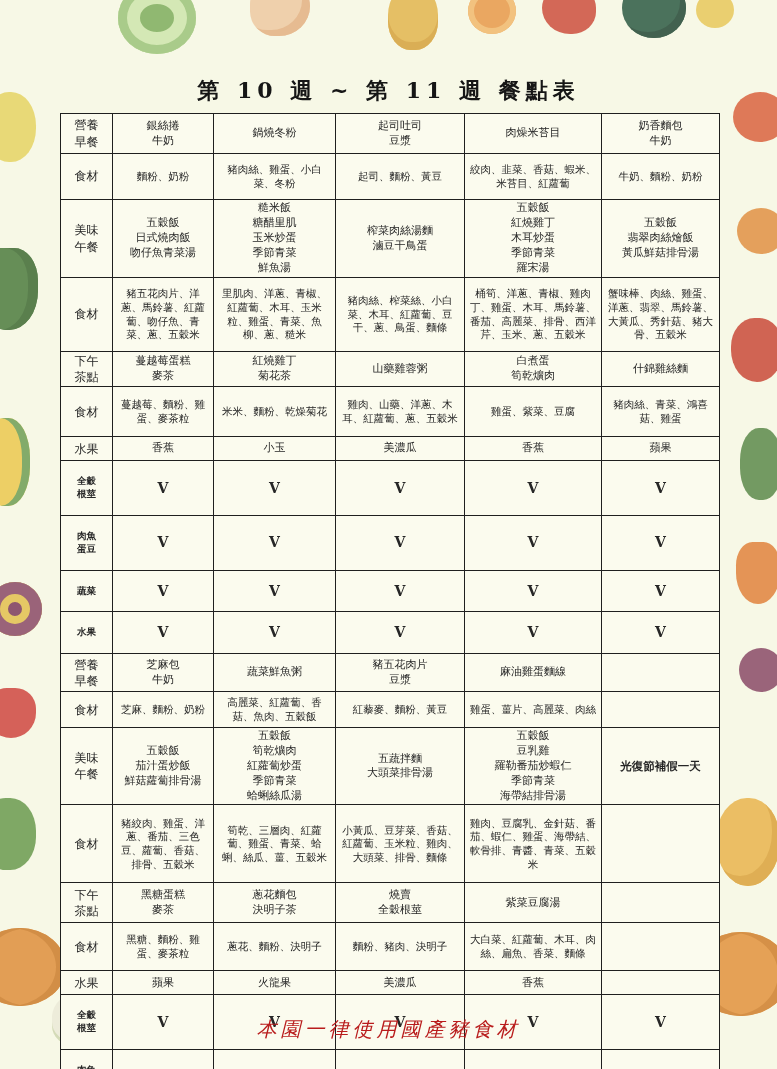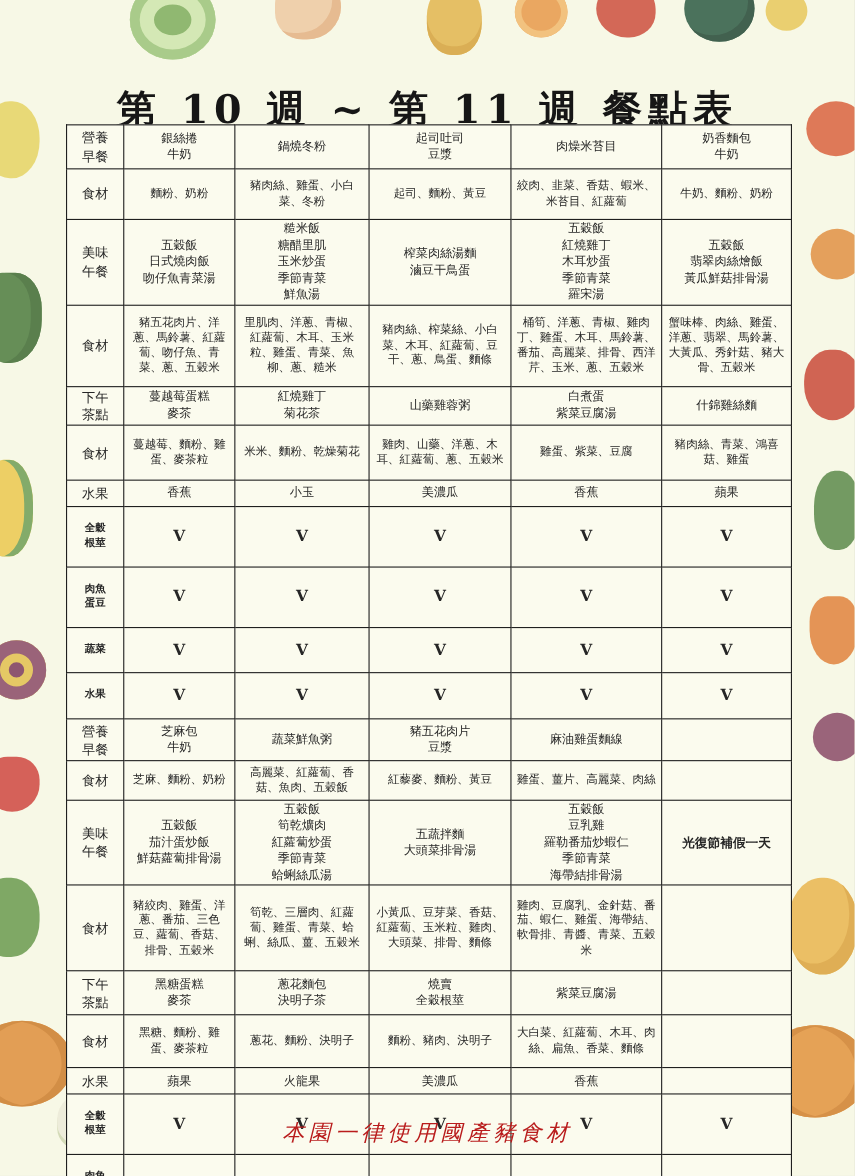--- a/index.html
+++ b/index.html
@@ -6,21 +6,21 @@
   body { margin: 0; background: #dddccc; }
   .page {
     position: relative; width: 777px; height: 1069px; margin: 0 auto;
     background: #f7f8e6; overflow: hidden;
     font-family: "DejaVu Serif", "Liberation Serif", serif; color: #222;
   }
   
   .decor { position: absolute; display: block; opacity: .85; z-index: 1; }
   .title {
     position: absolute; top: 76px; left: 0; width: 100%; margin: 0;
-    text-align: center; font-size: 36px; font-weight: bold; letter-spacing: 5px;
+    text-align: center; font-size: 22px; font-weight: bold; letter-spacing: 5px;
     color: #161616; z-index: 3; white-space: pre;
   }
   .menu-table {
     position: absolute; top: 113px; left: 60px; width: 659px; z-index: 3;
     border-collapse: collapse; table-layout: fixed; background: #fbfbee;
   }
   .menu-table td {
     border: 1px solid #1f1f1f; padding: 1px 3px;
     font-size: 11px; line-height: 1.35; text-align: center; vertical-align: middle;
     white-space: pre-line; color: #262626;
@@ -136,21 +136,21 @@
       </tr>
       <tr style="height:32px">
         <td class="lbl">下午
 茶點</td>
         <td>蔓越莓蛋糕
 麥茶</td>
         <td>紅燒雞丁
 菊花茶</td>
         <td>山藥雞蓉粥</td>
         <td>白煮蛋
-紫菜豆腐湯</td>
+筍乾爌肉</td>
         <td>什錦雞絲麵</td>
       </tr>
       <tr style="height:50px">
         <td class="lbl">食材</td>
         <td class="ing">蔓越莓、麵粉、雞蛋、麥茶粒</td>
         <td class="ing">米米、麵粉、乾燥菊花</td>
         <td class="ing">雞肉、山藥、洋蔥、木耳、紅蘿蔔、蔥、五穀米</td>
         <td class="ing">雞蛋、紫菜、豆腐</td>
         <td class="ing">豬肉絲、青菜、鴻喜菇、雞蛋</td>
       </tr>

